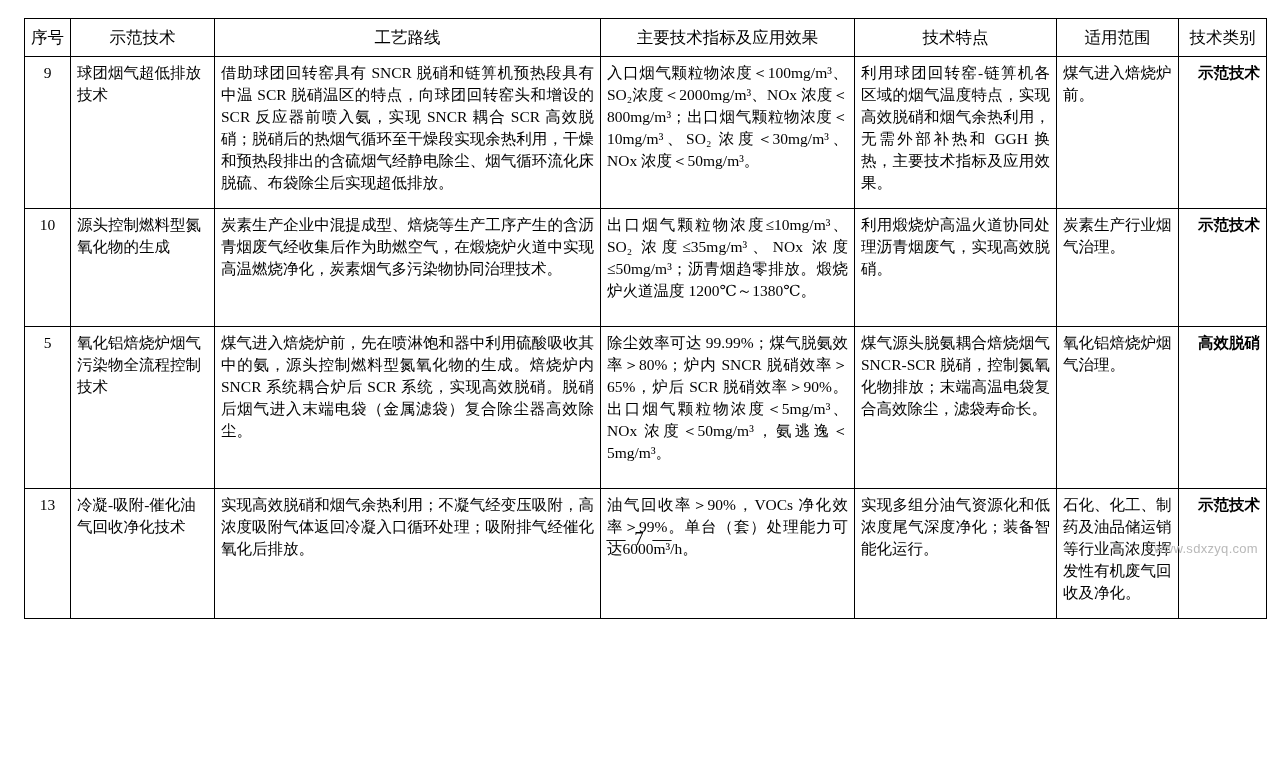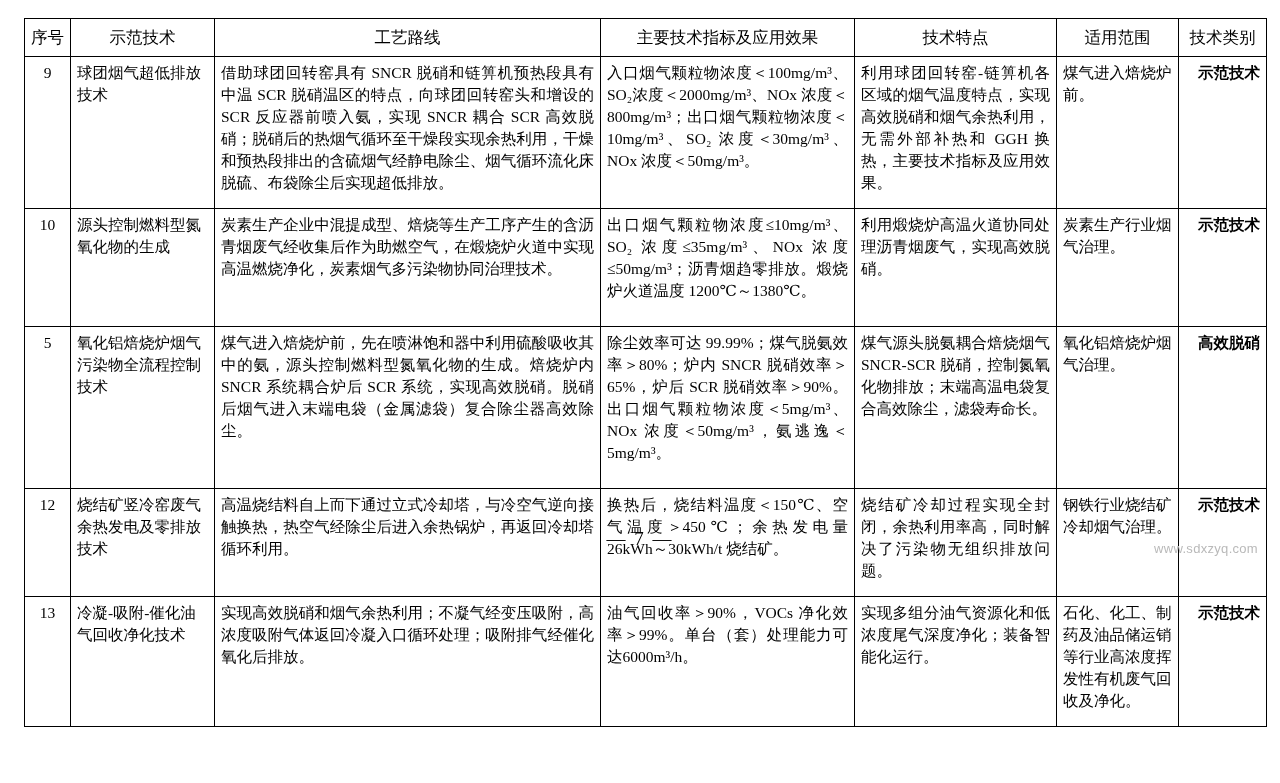--- a/index.html
+++ b/index.html
@@ -155,29 +155,20 @@
       </tr>
       <tr class="row-11">
         <td class="cell-no">5</td>
         <td class="cell-name">氧化铝焙烧炉烟气污染物全流程控制技术</td>
         <td class="cell-route">煤气进入焙烧炉前，先在喷淋饱和器中利用硫酸吸收其中的氨，源头控制燃料型氮氧化物的生成。焙烧炉内 SNCR 系统耦合炉后 SCR 系统，实现高效脱硝。脱硝后烟气进入末端电袋（金属滤袋）复合除尘器高效除尘。</td>
         <td class="cell-index">除尘效率可达 99.99%；煤气脱氨效率＞80%；炉内 SNCR 脱硝效率＞65%，炉后 SCR 脱硝效率＞90%。出口烟气颗粒物浓度＜5mg/m³、NOx 浓度＜50mg/m³，氨逃逸＜5mg/m³。</td>
         <td class="cell-feature">煤气源头脱氨耦合焙烧烟气 SNCR-SCR 脱硝，控制氮氧化物排放；末端高温电袋复合高效除尘，滤袋寿命长。</td>
         <td class="cell-scope">氧化铝焙烧炉烟气治理。</td>
         <td class="cell-type">高效脱硝</td>
       </tr>
-      <tr class="row-12">
-        <td class="cell-no">12</td>
-        <td class="cell-name">烧结矿竖冷窑废气余热发电及零排放技术</td>
-        <td class="cell-route">高温烧结料自上而下通过立式冷却塔，与冷空气逆向接触换热，热空气经除尘后进入余热锅炉，再返回冷却塔循环利用。</td>
-        <td class="cell-index">换热后，烧结料温度＜150℃、空气温度＞450℃；余热发电量26kWh～30kWh/t 烧结矿。</td>
-        <td class="cell-feature">烧结矿冷却过程实现全封闭，余热利用率高，同时解决了污染物无组织排放问题。</td>
-        <td class="cell-scope">钢铁行业烧结矿冷却烟气治理。</td>
-        <td class="cell-type">示范技术</td>
-      </tr>
       <tr class="row-13">
         <td class="cell-no">13</td>
         <td class="cell-name">冷凝-吸附-催化油气回收净化技术</td>
         <td class="cell-route">实现高效脱硝和烟气余热利用；不凝气经变压吸附，高浓度吸附气体返回冷凝入口循环处理；吸附排气经催化氧化后排放。</td>
         <td class="cell-index">油气回收率＞90%，VOCs 净化效率＞99%。单台（套）处理能力可达6000m³/h。</td>
         <td class="cell-feature">实现多组分油气资源化和低浓度尾气深度净化；装备智能化运行。</td>
         <td class="cell-scope">石化、化工、制药及油品储运销等行业高浓度挥发性有机废气回收及净化。</td>
         <td class="cell-type">示范技术</td>
       </tr>
     </tbody>

